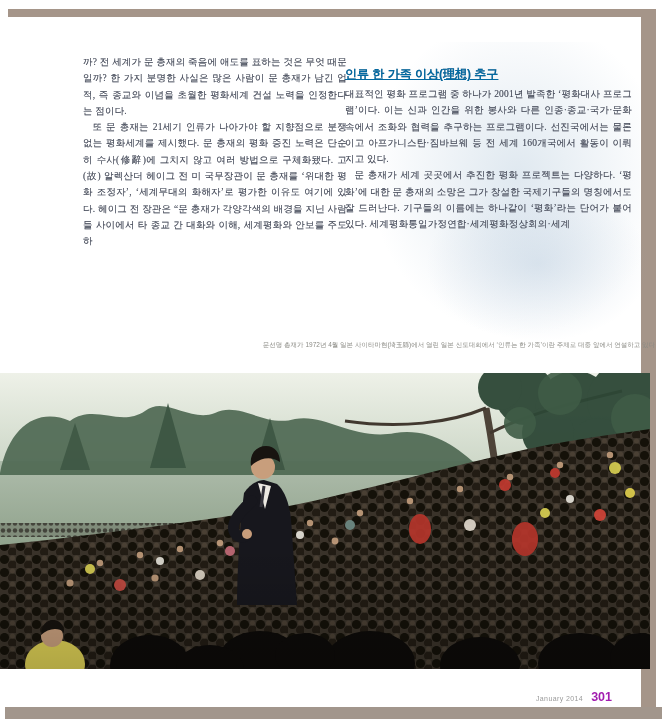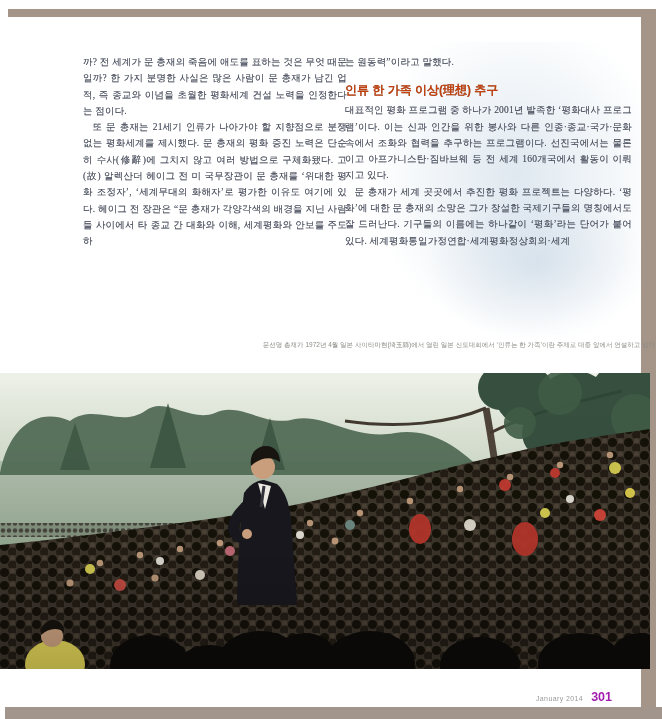--- a/index.html
+++ b/index.html
@@ -21,23 +21,23 @@
   .showthrough.b{left:428px;top:188px;width:220px;height:152px;
     background:radial-gradient(ellipse at 50% 50%, rgba(140,170,200,.25), rgba(140,170,200,0) 72%);}
   
   .col{position:absolute;color:#4d5260;font-size:9.5px;line-height:16.3px;
     text-align:justify;letter-spacing:.2px;overflow:hidden;
     text-shadow:0 0 .5px rgba(77,82,96,.55);}
   .col.leftcol{left:83px;top:54px;width:264px;height:284px;}
   .col.rightcol{left:345px;top:54px;width:287px;height:268px;}
   .col p{margin:0;}
   .col p.ind{text-indent:1em;}
-  .col h3{margin:13px 0 5px 0;font-size:12px;line-height:14px;color:#c2410c;
+  .col h3{margin:13px 0 5px 0;font-size:12px;line-height:14px;color:#0369a1;
     font-family:"Liberation Sans","DejaVu Sans",sans-serif;font-weight:bold;
-    letter-spacing:0;text-align:left;}
+    letter-spacing:0;text-align:left;text-decoration:underline;}
   
   .caption{position:absolute;left:160px;top:341px;width:495px;text-align:right;
     font-family:"Liberation Sans","DejaVu Sans",sans-serif;
     font-size:6.5px;color:#8b8b85;letter-spacing:0;}
   
   .photo{position:absolute;left:0;top:373px;width:650px;height:296px;overflow:hidden;}
   .photo svg{display:block;}
   
   .footer{position:absolute;left:420px;top:687px;width:192px;text-align:right;
     font-family:"Liberation Sans","DejaVu Sans",sans-serif;}
@@ -54,21 +54,20 @@
 
   <div class="showthrough a"></div>
   <div class="showthrough b"></div>
 
   <div class="col leftcol">
     <p>까? 전 세계가 문 총재의 죽음에 애도를 표하는 것은 무엇 때문일까? 한 가지 분명한 사실은 많은 사람이 문 총재가 남긴 업적, 즉 종교와 이념을 초월한 평화세계 건설 노력을 인정한다는 점이다.</p>
     <p class="ind">또 문 총재는 21세기 인류가 나아가야 할 지향점으로 분쟁 없는 평화세계를 제시했다. 문 총재의 평화 증진 노력은 단순히 수사(修辭)에 그치지 않고 여러 방법으로 구체화됐다. 고(故) 알렉산더 헤이그 전 미 국무장관이 문 총재를 ‘위대한 평화 조정자’, ‘세계무대의 화해자’로 평가한 이유도 여기에 있다. 헤이그 전 장관은 “문 총재가 각양각색의 배경을 지닌 사람들 사이에서 타 종교 간 대화와 이해, 세계평화와 안보를 주도하</p>
   </div>
 
   <div class="col rightcol">
-    <p>는 원동력”이라고 말했다.</p>
     <h3>인류 한 가족 이상(理想) 추구</h3>
     <p>대표적인 평화 프로그램 중 하나가 2001년 발족한 ‘평화대사 프로그램’이다. 이는 신과 인간을 위한 봉사와 다른 인종·종교·국가·문화 속에서 조화와 협력을 추구하는 프로그램이다. 선진국에서는 물론이고 아프가니스탄·짐바브웨 등 전 세계 160개국에서 활동이 이뤄지고 있다.</p>
     <p class="ind">문 총재가 세계 곳곳에서 추진한 평화 프로젝트는 다양하다. ‘평화’에 대한 문 총재의 소망은 그가 창설한 국제기구들의 명칭에서도 잘 드러난다. 기구들의 이름에는 하나같이 ‘평화’라는 단어가 붙어 있다. 세계평화통일가정연합·세계평화정상회의·세계</p>
   </div>
 
   <div class="caption">문선명 총재가 1972년 4월 일본 사이타마현(埼玉縣)에서 열린 일본 신도대회에서 ‘인류는 한 가족’이란 주제로 대중 앞에서 연설하고 있다</div>
 
   <div class="photo" role="img" aria-label="1972년 일본 야외 집회에서 군중에 둘러싸여 연설하는 문선명 총재">
     <svg width="650" height="296" viewBox="0 0 650 296" xmlns="http://www.w3.org/2000/svg">
       <defs>

